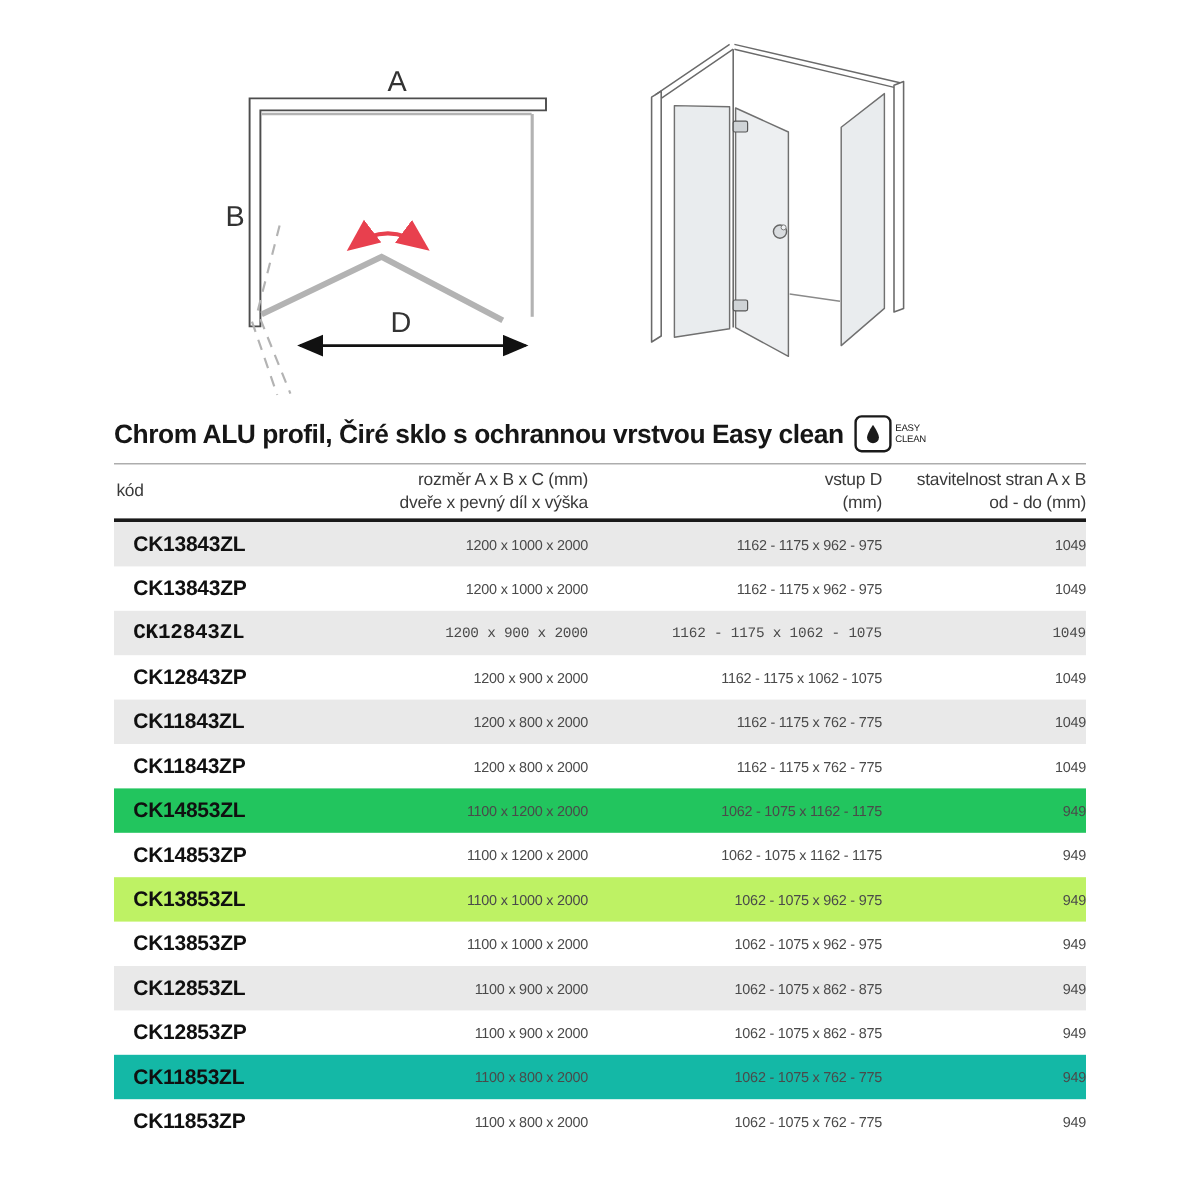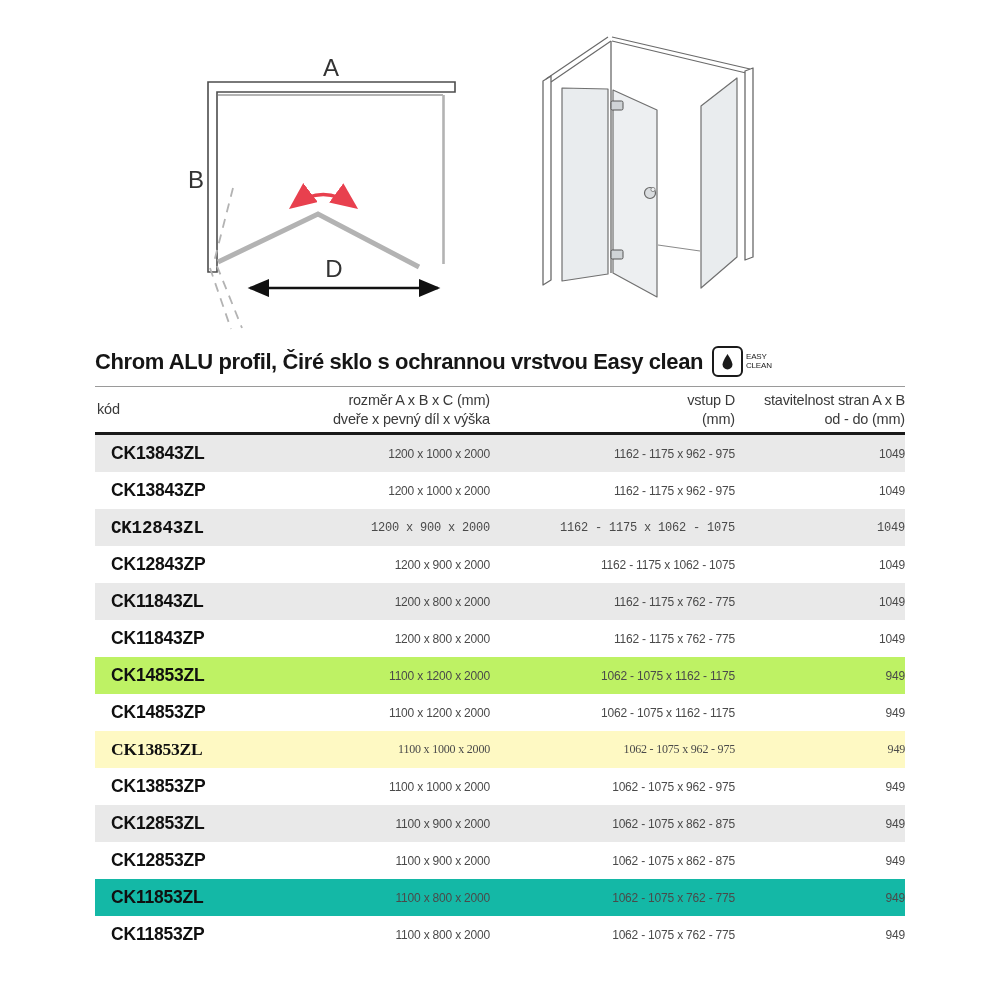--- a/index.html
+++ b/index.html
@@ -156,33 +156,33 @@
     <div class="td">1200 x 800 x 2000</div>
     <div class="td">1162 - 1175 x 762 - 775</div>
     <div class="td">1049</div>
   </div>
         <div class="trow">
     <div class="td code">CK11843ZP</div>
     <div class="td">1200 x 800 x 2000</div>
     <div class="td">1162 - 1175 x 762 - 775</div>
     <div class="td">1049</div>
   </div>
-        <div class="trow" style="background: #bef264;">
+        <div class="trow" style="background: #22c55e;">
     <div class="td code">CK14853ZL</div>
     <div class="td">1100 x 1200 x 2000</div>
     <div class="td">1062 - 1075 x 1162 - 1175</div>
     <div class="td">949</div>
   </div>
         <div class="trow">
     <div class="td code">CK14853ZP</div>
     <div class="td">1100 x 1200 x 2000</div>
     <div class="td">1062 - 1075 x 1162 - 1175</div>
     <div class="td">949</div>
   </div>
-        <div class="trow" style="background: #fef9c3; font-family: Liberation Serif, serif;">
+        <div class="trow" style="background: #bef264;">
     <div class="td code">CK13853ZL</div>
     <div class="td">1100 x 1000 x 2000</div>
     <div class="td">1062 - 1075 x 962 - 975</div>
     <div class="td">949</div>
   </div>
         <div class="trow">
     <div class="td code">CK13853ZP</div>
     <div class="td">1100 x 1000 x 2000</div>
     <div class="td">1062 - 1075 x 962 - 975</div>
     <div class="td">949</div>

